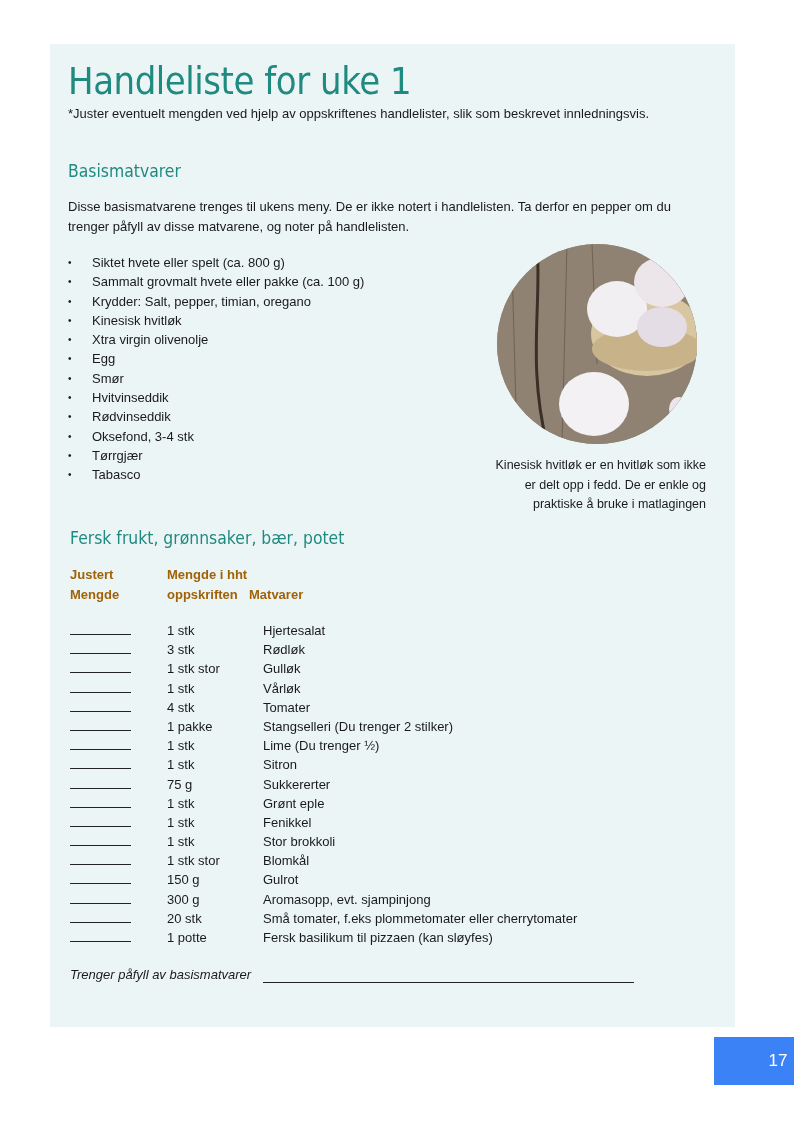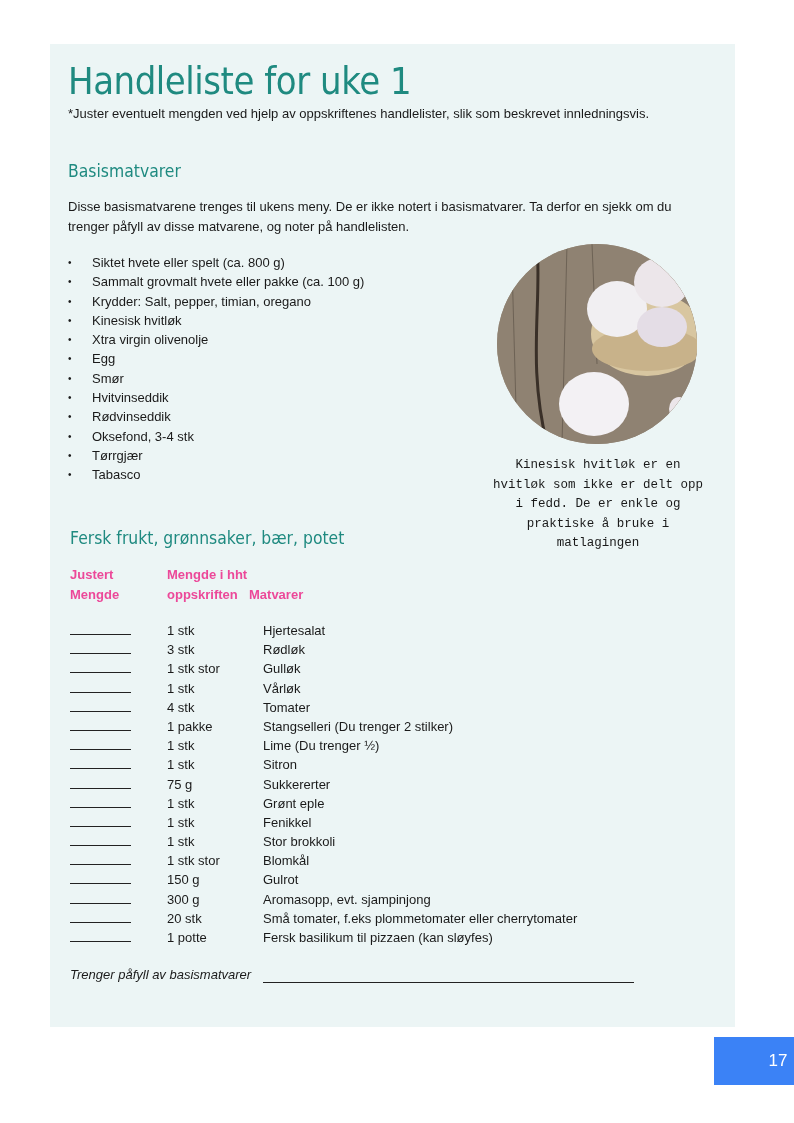--- a/index.html
+++ b/index.html
@@ -24,22 +24,22 @@
   .h2.basis { top: 161px; }
   .h2.fresh { top: 528px; left: 70px; }
   .intro { position: absolute; left: 68px; top: 197px; width: 640px; font-size: 13px; line-height: 19.5px; }
   ul.basis-list { position: absolute; left: 68px; top: 253px; margin: 0; padding: 0; list-style: none; font-size: 13px; }
   ul.basis-list li { height: 19.3px; line-height: 19.3px; position: relative; padding-left: 24px; }
   ul.basis-list li .bullet { position: absolute; left: 0; top: 0; font-size: 10px; }
   .photo {
     position: absolute; left: 497px; top: 244px; width: 200px; height: 200px; border-radius: 50%;
     overflow: hidden; background: linear-gradient(135deg, #8d8070 0%, #a39584 40%, #7d6f60 100%);
   }
-  .caption { position: absolute; left: 490px; top: 456px; width: 216px; text-align: center; font-size: 12.5px; line-height: 19.5px; font-family: Liberation Mono, monospace; }
-  .tbl-head { position: absolute; top: 565px; font-size: 13px; font-weight: bold; line-height: 19.5px; color: #ec4899; }
+  .caption { position: absolute; left: 490px; top: 456px; width: 216px; text-align: right; font-size: 12.5px; line-height: 19.5px; }
+  .tbl-head { position: absolute; top: 565px; font-size: 13px; font-weight: bold; line-height: 19.5px; color: #a16207; }
   .rows { position: absolute; left: 70px; top: 621px; font-size: 13px; }
   .row { height: 19.2px; line-height: 19.2px; position: relative; }
   .row .blank { position: absolute; left: 0; top: 13px; width: 61px; border-bottom: 1px solid #222; }
   .row .qty { position: absolute; left: 97px; white-space: nowrap; }
   .row .item { position: absolute; left: 193px; white-space: nowrap; }
   .refill { position: absolute; left: 70px; top: 967px; font-size: 13px; font-style: italic; }
   .refill-line { position: absolute; left: 263px; top: 982px; width: 371px; border-bottom: 1px solid #222; }
   .page-badge {
     position: absolute; left: 714px; top: 1037px; width: 80px; height: 48px; background: #3b82f6;
     color: #fff; font-size: 17px; display: flex; align-items: center; justify-content: center; padding-left: 24px;
@@ -47,21 +47,21 @@
 </style>
 </head>
 <body>
 
 <div class="panel"></div>
 
 <h1 class="title">Handleliste for uke 1</h1>
 <div class="note">*Juster eventuelt mengden ved hjelp av oppskriftenes handlelister, slik som beskrevet innledningsvis.</div>
 
 <h2 class="h2 basis">Basismatvarer</h2>
-<div class="intro">Disse basismatvarene trenges til ukens meny. De er ikke notert i basismatvarer. Ta derfor en sjekk om du trenger påfyll av disse matvarene, og noter på handlelisten.</div>
+<div class="intro">Disse basismatvarene trenges til ukens meny. De er ikke notert i handlelisten. Ta derfor en pepper om du trenger påfyll av disse matvarene, og noter på handlelisten.</div>
 
 <ul class="basis-list" id="basis-list">
     <li><span class="bullet">•</span><span>Siktet hvete eller spelt (ca. 800 g)</span></li>
     <li><span class="bullet">•</span><span>Sammalt grovmalt hvete eller pakke (ca. 100 g)</span></li>
     <li><span class="bullet">•</span><span>Krydder: Salt, pepper, timian, oregano</span></li>
     <li><span class="bullet">•</span><span>Kinesisk hvitløk</span></li>
     <li><span class="bullet">•</span><span>Xtra virgin olivenolje</span></li>
     <li><span class="bullet">•</span><span>Egg</span></li>
     <li><span class="bullet">•</span><span>Smør</span></li>
     <li><span class="bullet">•</span><span>Hvitvinseddik</span></li>

